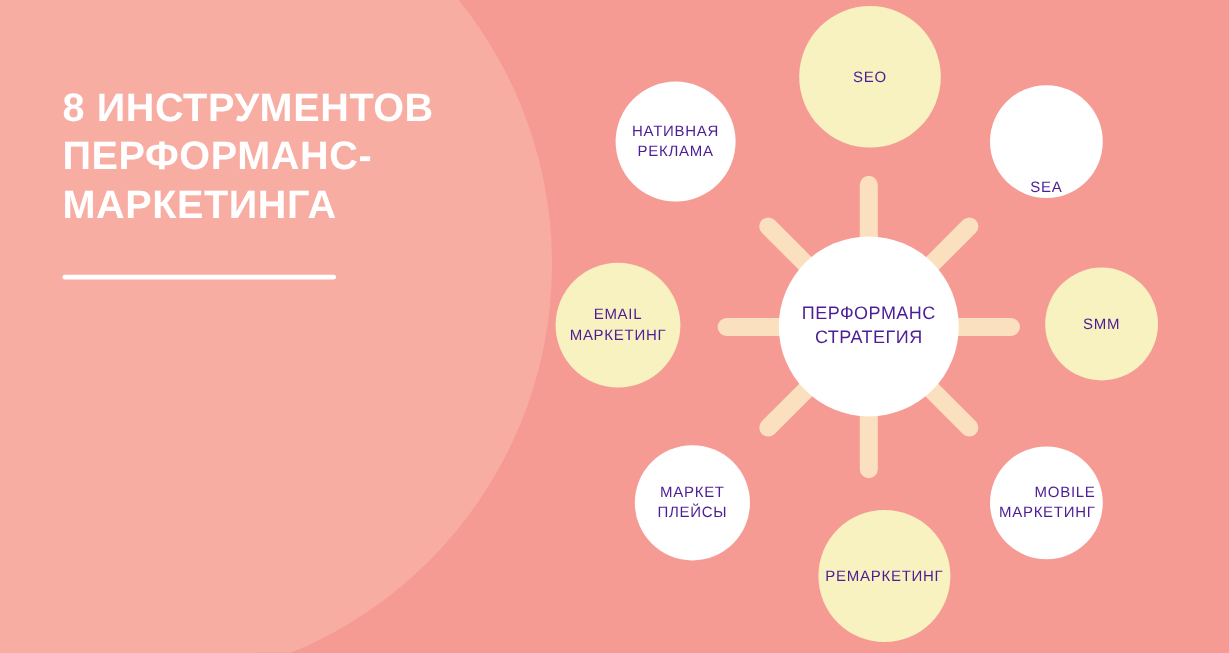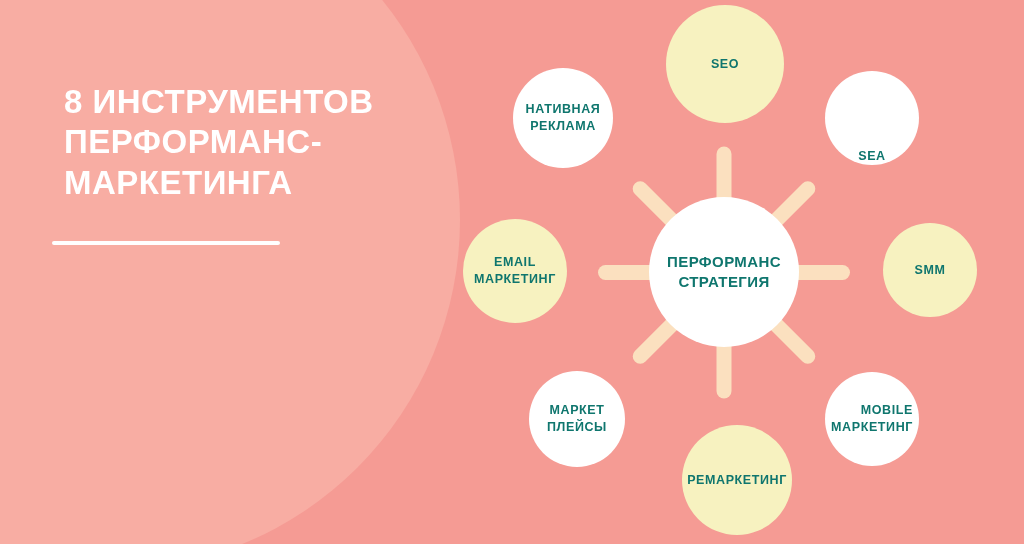--- a/index.html
+++ b/index.html
@@ -35,21 +35,21 @@
     left: 52px;
     top: 70px;
     width: 400px;
   }
   .title {
     font-size: 33px;
     line-height: 1.22;
     font-weight: bold;
     color: #ffffff;
     letter-spacing: 0.5px;
-    margin: 12px;
+    margin: 0;
     text-transform: uppercase;
   }
   .rule {
     width: 228px;
     height: 4px;
     background: #ffffff;
     margin: 38px 0 28px 0;
     border-radius: 2px;
   }
   .body-text {
@@ -85,22 +85,22 @@
     align-items: center;
     justify-content: center;
     text-align: center;
     box-sizing: border-box;
   }
   .node span {
     display: block;
     font-size: 12.5px;
     line-height: 1.35;
     letter-spacing: 0.6px;
-    font-weight: bold;
-    color: #0f766e;
+    font-weight: normal;
+    color: #4c1d95;
     text-transform: uppercase;
     padding: 0 6px;
   }
   .center-node {
     width: 150px;
     height: 150px;
     background: #ffffff;
   }
   .center-node span {
     font-size: 15px;
@@ -130,21 +130,21 @@
         <div class="spoke" style="left: 280px; top: 272px; transform: rotate(180deg);"></div>
         <div class="spoke" style="left: 280px; top: 272px; transform: rotate(-135deg);"></div>
       </div>
     <div id="nodes">
         <div class="node" style="width: 118px; height: 118px; left: 222px; top: 5px; background: rgb(247, 242, 192);">
           <span>SEO</span>
         </div>
         <div class="node" style="width: 94px; height: 94px; left: 381px; top: 71px; background: rgb(255, 255, 255); align-items: flex-end;">
           <span>SEA</span>
         </div>
-        <div class="node" style="width: 94px; height: 94px; left: 439px; top: 223px; background: rgb(247, 242, 192);">
+        <div class="node" style="width: 94px; height: 94px; left: 427px; top: 223px; background: rgb(247, 242, 192);">
           <span>SMM</span>
         </div>
         <div class="node" style="width: 94px; height: 94px; left: 381px; top: 372px; background: rgb(255, 255, 255); text-align: right;">
           <span>MOBILE МАРКЕТИНГ</span>
         </div>
         <div class="node" style="width: 110px; height: 110px; left: 238px; top: 425px; background: rgb(247, 242, 192);">
           <span>РЕМАРКЕТИНГ</span>
         </div>
         <div class="node" style="width: 96px; height: 96px; left: 85px; top: 371px; background: rgb(255, 255, 255);">
           <span>МАРКЕТ ПЛЕЙСЫ</span>

